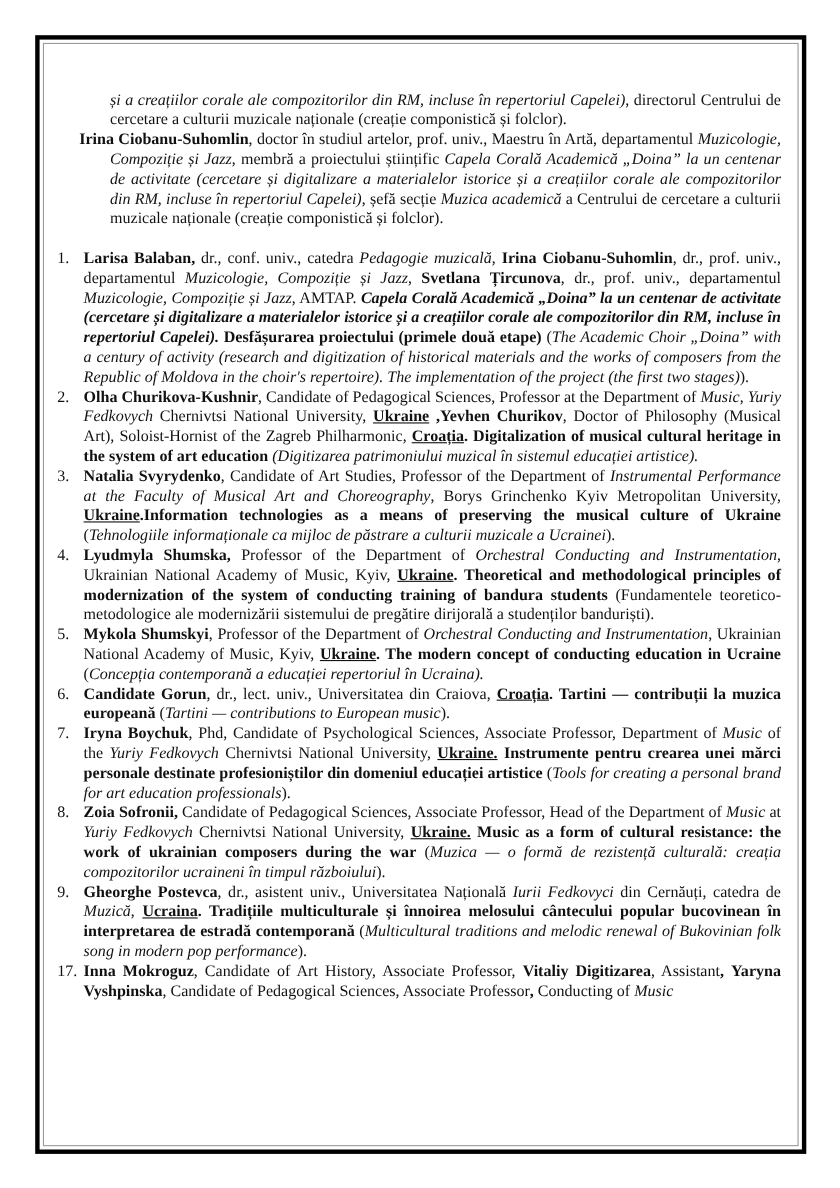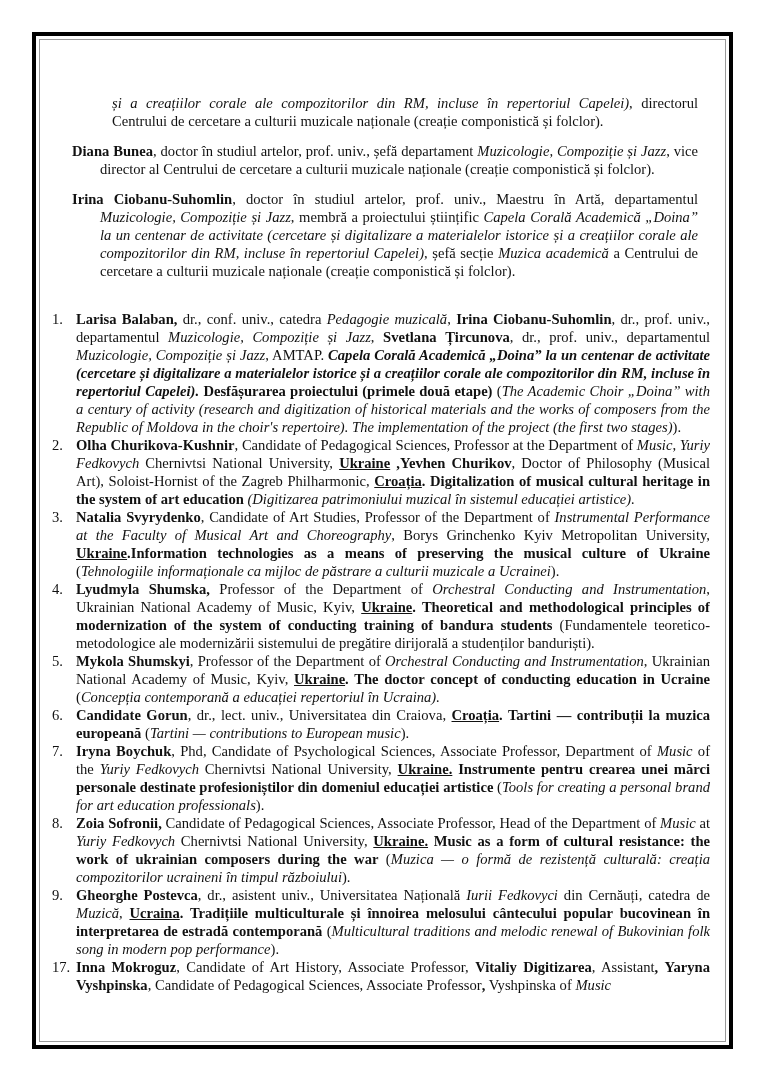--- a/index.html
+++ b/index.html
@@ -5,21 +5,21 @@
   html, body { margin: 0; padding: 0; background: #ffffff; }
   body { width: 764px; height: 1080px; position: relative; overflow: hidden;
          font-family: "Liberation Serif", serif; color: #111; }
   .frame-outer { position: absolute; left: 32px; top: 32px; width: 701px; height: 1017px;
                  border-top: 4px solid #000; border-left: 4px solid #000;
                  border-right: 4px solid #000; border-bottom: 4px solid #000; box-sizing: border-box; }
   .frame-inner { position: absolute; left: 3px; top: 3px; right: 3px; bottom: 3px;
                  border: 1px solid #9a9a9a; }
   .content { position: absolute; left: 52px; top: 82px; width: 658px;
              font-size: 14.6px; line-height: 18px; }
-  p { margin: 12px; text-align: justify; }
+  p { margin: 0; text-align: justify; }
   .cont { padding-left: 48px; }
   .hang { padding-left: 48px; text-indent: -28px; margin-left: 0; }
   .gap { height: 18px; }
   ol { margin: 0; padding: 0; list-style: none; }
   li { position: relative; padding-left: 24px; text-align: justify; }
   li .num { position: absolute; left: 0; top: 0; }
   b { font-weight: bold; }
   i { font-style: italic; }
   u { }
 </style>
@@ -27,42 +27,41 @@
 <body>
 
 <div class="frame-outer">
   <div class="frame-inner"></div>
 </div>
 
 <div class="content">
 
   <p class="cont"><i>și a creațiilor corale ale compozitorilor din RM, incluse în repertoriul Capelei)</i><span>, directorul Centrului de cercetare a culturii muzicale naționale (creație componistică și folclor).</span></p>
 
-  <p class="hang"><b>Diana Bunea</b><span>, doctor în studiul artelor, prof. univ., șefă departament </span><i>Muzicologie, Compoziție și Jazz</i><span>, vice director al Centrului de cercetare a culturii muzicale naționale (creație componistică și folclor).</span></p>
 
   <p class="hang"><b>Irina Ciobanu-Suhomlin</b><span>, doctor în studiul artelor, prof. univ., Maestru în Artă, departamentul </span><i>Muzicologie, Compoziție și Jazz</i><span>, membră a proiectului științific </span><i>Capela Corală Academică „Doina” la un centenar de activitate (cercetare și digitalizare a materialelor istorice și a creațiilor corale ale compozitorilor din RM, incluse în repertoriul Capelei)</i><span>, șefă secție </span><i>Muzica academică</i><span> a Centrului de cercetare a culturii muzicale naționale (creație componistică și folclor).</span></p>
 
   <div class="gap"></div>
 
   <ol>
 
     <li><span class="num">1.</span><b>Larisa Balaban,</b><span> dr., conf. univ., catedra </span><i>Pedagogie muzicală</i><span>, </span><b>Irina Ciobanu-Suhomlin</b><span>, dr., prof. univ., departamentul </span><i>Muzicologie, Compoziție și Jazz</i><span>, </span><b>Svetlana Țircunova</b><span>, dr., prof. univ., departamentul </span><i>Muzicologie, Compoziție și Jazz</i><span>, AMTAP. </span><b><i>Capela Corală Academică „Doina” la un centenar de activitate (cercetare și digitalizare a materialelor istorice și a creațiilor corale ale compozitorilor din RM, incluse în repertoriul Capelei).</i></b><b> Desfășurarea proiectului (primele două etape)</b><span> (</span><i>The Academic Choir „Doina” with a century of activity (research and digitization of historical materials and the works of composers from the Republic of Moldova in the choir's repertoire). The implementation of the project (the first two stages)</i><span>).</span></li>
 
     <li><span class="num">2.</span><b>Olha Churikova-Kushnir</b><span>, Candidate of Pedagogical Sciences, Professor at the Department of </span><i>Music</i><span>, </span><i>Yuriy Fedkovych</i><span> Chernivtsi National University, </span><b><u>Ukraine</u></b><b> ,Yevhen Churikov</b><span>, Doctor of Philosophy (Musical Art), Soloist-Hornist of the Zagreb Philharmonic, </span><b><u>Croația</u></b><b>. Digitalization of musical cultural heritage in the system of art education</b><span> </span><i>(Digitizarea patrimoniului muzical în sistemul educației artistice).</i></li>
 
     <li><span class="num">3.</span><b>Natalia Svyrydenko</b><span>, Candidate of Art Studies, Professor of the Department of </span><i>Instrumental Performance at the Faculty of Musical Art and Choreography</i><span>, Borys Grinchenko Kyiv Metropolitan University, </span><b><u>Ukraine</u></b><b>.Information technologies as a means of preserving the musical culture of Ukraine</b><span> (</span><i>Tehnologiile informaționale ca mijloc de păstrare a culturii muzicale a Ucrainei</i><span>).</span></li>
 
     <li><span class="num">4.</span><b>Lyudmyla Shumska,</b><span> Professor of the Department of </span><i>Orchestral Conducting and Instrumentation</i><span>, Ukrainian National Academy of Music, Kyiv, </span><b><u>Ukraine</u></b><b>. Theoretical and methodological principles of modernization of the system of conducting training of bandura students</b><span> (Fundamentele teoretico-metodologice ale modernizării sistemului de pregătire dirijorală a studenților banduriști).</span></li>
 
-    <li><span class="num">5.</span><b>Mykola Shumskyi</b><span>, Professor of the Department of </span><i>Orchestral Conducting and Instrumentation</i><span>, Ukrainian National Academy of Music, Kyiv, </span><b><u>Ukraine</u></b><b>. The doctor concept of conducting education in Ucraine</b><span> (</span><i>Concepția contemporană a educației repertoriul în Ucraina).</i></li>
+    <li><span class="num">5.</span><b>Mykola Shumskyi</b><span>, Professor of the Department of </span><i>Orchestral Conducting and Instrumentation</i><span>, Ukrainian National Academy of Music, Kyiv, </span><b><u>Ukraine</u></b><b>. The modern concept of conducting education in Ucraine</b><span> (</span><i>Concepția contemporană a educației repertoriul în Ucraina).</i></li>
 
     <li><span class="num">6.</span><b>Candidate Gorun</b><span>, dr., lect. univ., Universitatea din Craiova, </span><b><u>Croația</u></b><b>. Tartini — contribuții la muzica europeană</b><span> (</span><i>Tartini — contributions to European music</i><span>).</span></li>
 
     <li><span class="num">7.</span><b>Iryna Boychuk</b><span>, Phd, Candidate of Psychological Sciences, Associate Professor, Department of </span><i>Music</i><span> of the </span><i>Yuriy Fedkovych</i><span> Chernivtsi National University, </span><b><u>Ukraine.</u></b><b> Instrumente pentru crearea unei mărci personale destinate profesioniștilor din domeniul educației artistice</b><span> (</span><i>Tools for creating a personal brand for art education professionals</i><span>).</span></li>
 
     <li><span class="num">8.</span><b>Zoia Sofronii,</b><span> Candidate of Pedagogical Sciences, Associate Professor, Head of the Department of </span><i>Music</i><span> at </span><i>Yuriy Fedkovych</i><span> Chernivtsi National University, </span><b><u>Ukraine.</u></b><b> Music as a form of cultural resistance: the work of ukrainian composers during the war</b><span> (</span><i>Muzica — o formă de rezistență culturală: creația compozitorilor ucraineni în timpul războiului</i><span>).</span></li>
 
     <li><span class="num">9.</span><b>Gheorghe Postevca</b><span>, dr., asistent univ., Universitatea Națională </span><i>Iurii Fedkovyci</i><span> din Cernăuți, catedra de </span><i>Muzică</i><span>, </span><b><u>Ucraina</u></b><b>. Tradițiile multiculturale și înnoirea melosului cântecului popular bucovinean în interpretarea de estradă contemporană</b><span> (</span><i>Multicultural traditions and melodic renewal of Bukovinian folk song in modern pop performance</i><span>).</span></li>
 
-    <li><span class="num">17.</span><b>Inna Mokroguz</b><span>, Candidate of Art History, Associate Professor, </span><b>Vitaliy Digitizarea</b><span>, Assistant</span><b>,</b> <b>Yaryna Vyshpinska</b><span>, Candidate of Pedagogical Sciences, Associate Professor</span><b>,</b><span> Vyshpinska of </span><i>Music</i></li>
+    <li><span class="num">17.</span><b>Inna Mokroguz</b><span>, Candidate of Art History, Associate Professor, </span><b>Vitaliy Digitizarea</b><span>, Assistant</span><b>,</b> <b>Yaryna Vyshpinska</b><span>, Candidate of Pedagogical Sciences, Associate Professor</span><b>,</b><span> Conducting of </span><i>Music</i></li>
 
   </ol>
 </div>
 
 </body></html>

